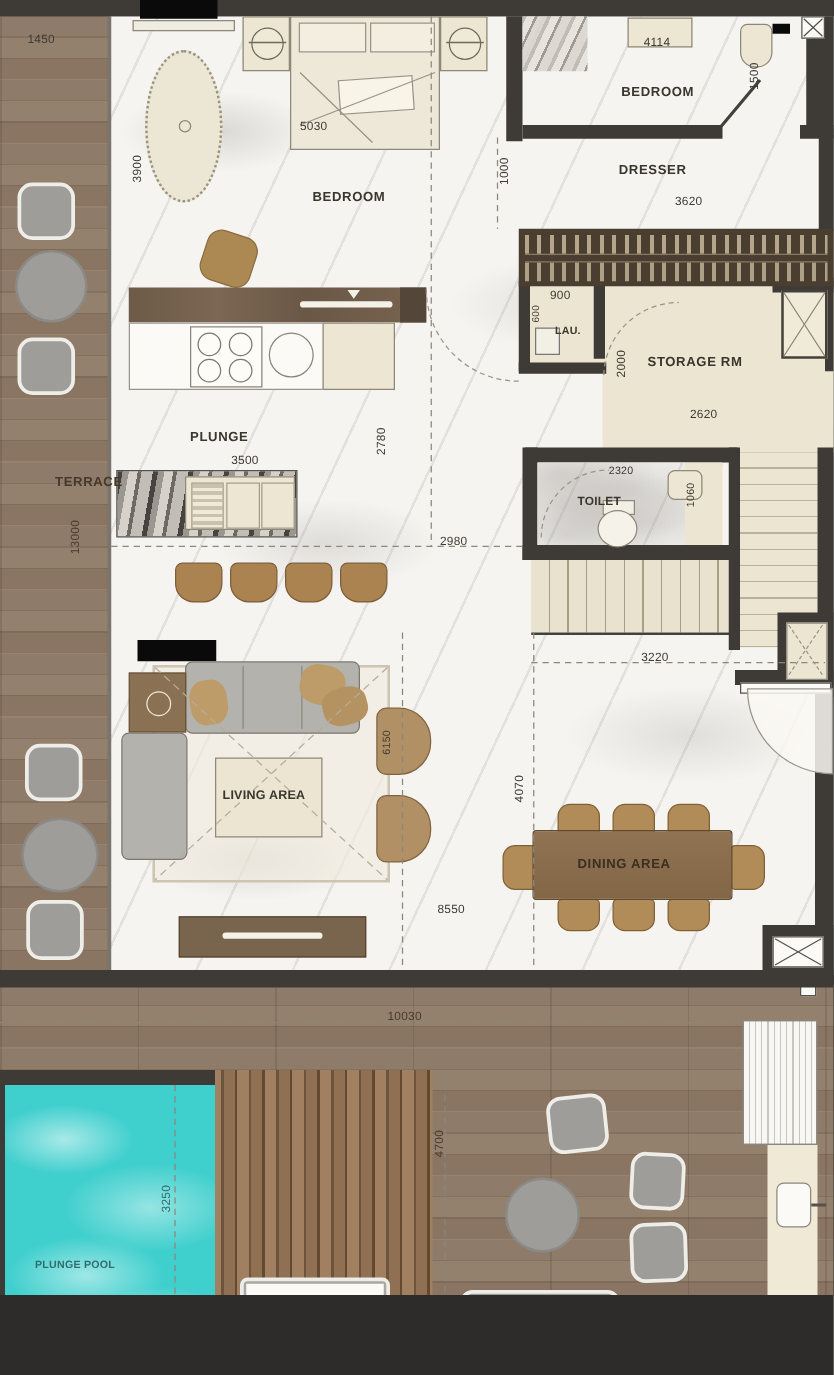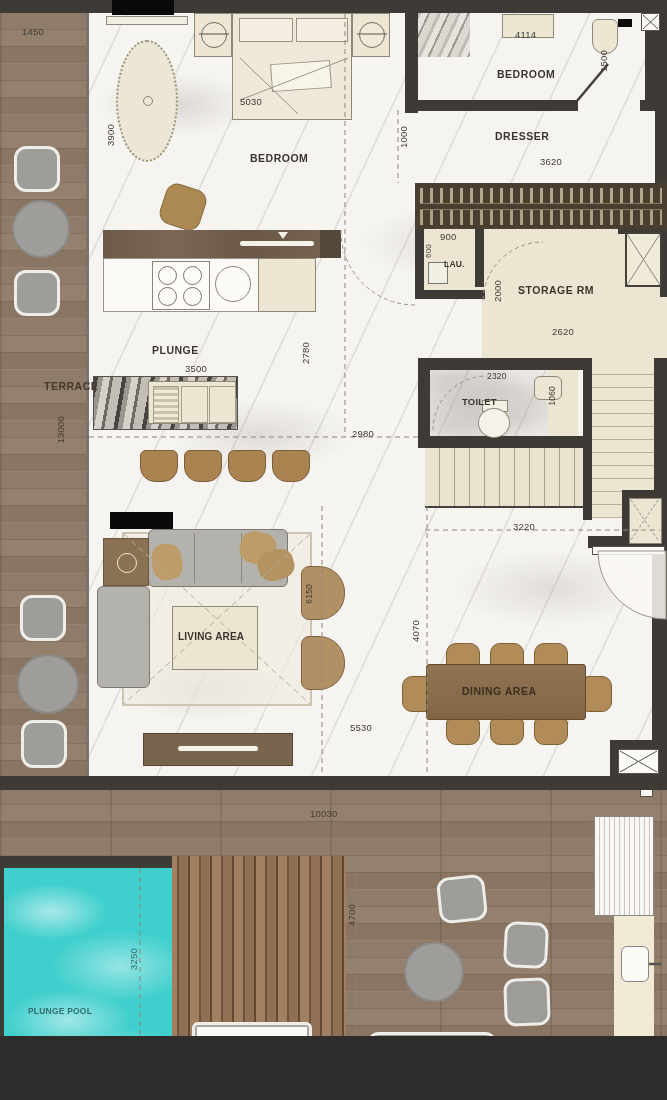--- a/index.html
+++ b/index.html
@@ -275,21 +275,21 @@
   <div class="dim" style="left:487px;top:371px;font-size:8.5px;">2320</div>
   <div class="rlabel sm" style="left:462px;top:396px;font-size:9.5px;">TOILET</div>
   <div class="dim v" style="left:547px;top:386px;font-size:8.5px;">1060</div>
   <div class="rlabel" style="left:152px;top:344px;">PLUNGE</div>
   <div class="dim" style="left:185px;top:363px;">3500</div>
   <div class="dim v" style="left:300px;top:342px;">2780</div>
   <div class="dim" style="left:352px;top:428px;">2980</div>
   <div class="dim" style="left:513px;top:521px;">3220</div>
   <div class="rlabel sm" style="left:178px;top:631px;font-size:10px;">LIVING AREA</div>
   <div class="dim v" style="left:304px;top:584px;font-size:8.5px;">6150</div>
-  <div class="dim" style="left:350px;top:722px;">5530</div>
+  <div class="dim" style="left:350px;top:722px;">8550</div>
   <div class="dim v" style="left:410px;top:620px;">4070</div>
   <div class="rlabel" style="left:462px;top:685px;color:#3a2f22;">DINING AREA</div>
   <div class="rlabel" style="left:28px;top:380px;color:#46392c;margin-left:16px;">TERRACE</div>
   <div class="dim v" style="left:55px;top:416px;color:#4a3d2f;">13000</div>
   <div class="dim" style="left:310px;top:808px;color:#4a3d2f;">10030</div>
   <div class="dim v" style="left:346px;top:904px;color:#4a3d2f;">4700</div>
   <div class="rlabel sm" style="left:28px;top:972px;color:#2f6f6d;margin-top:34px;">PLUNGE POOL</div>
   <div class="dim v" style="left:128px;top:948px;color:#2f6f6d;">3250</div>
   <div class="dim" style="left:70px;top:1080px;color:#2f5f5e;margin-top:30px;">2600</div>
 

